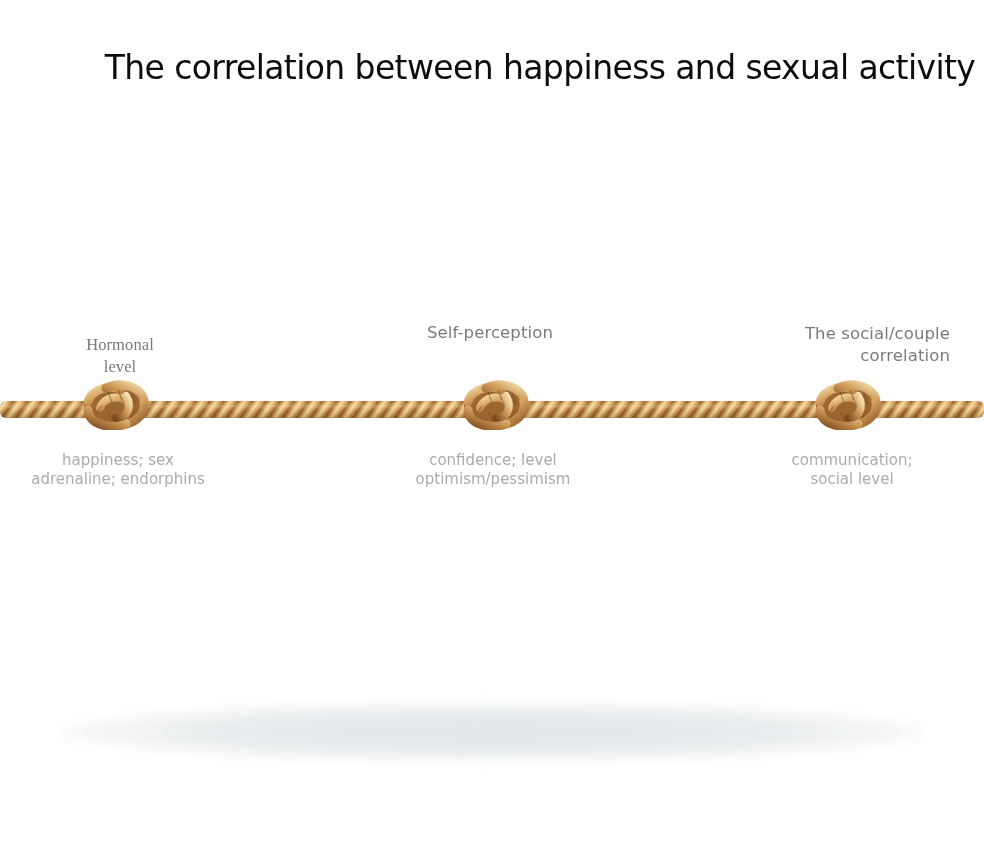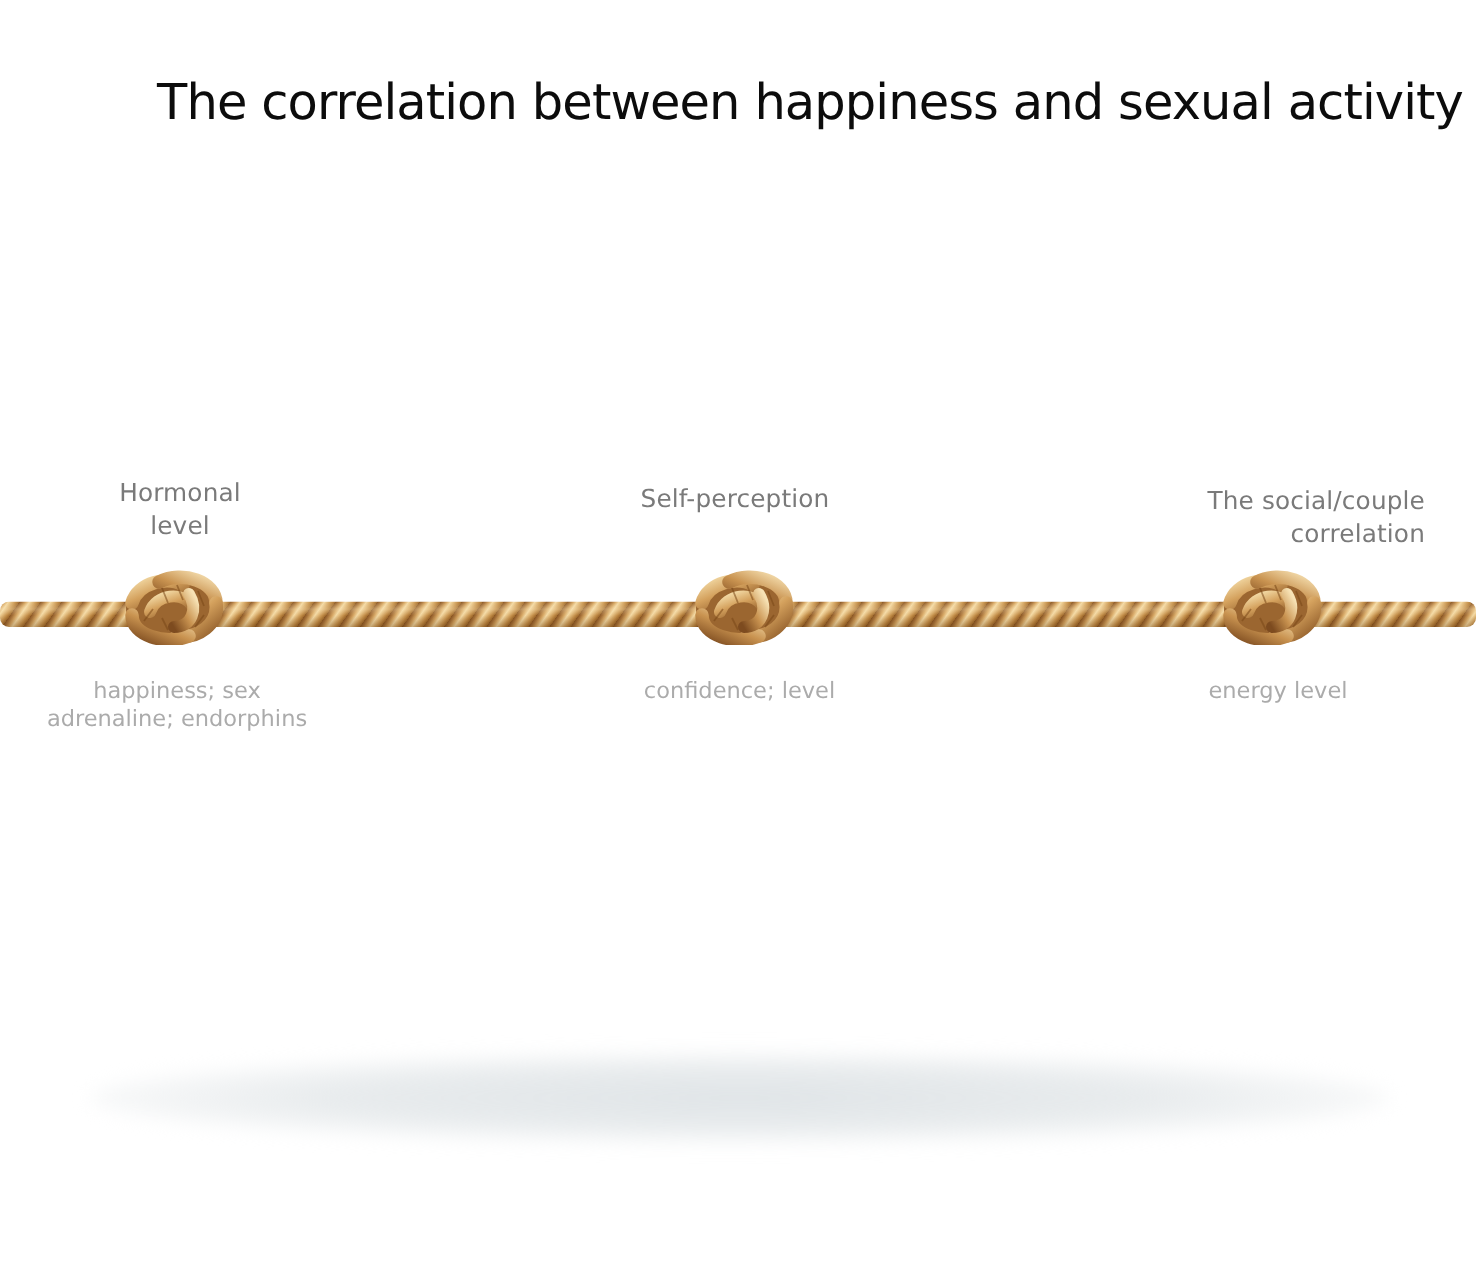--- a/index.html
+++ b/index.html
@@ -99,46 +99,48 @@
       <path d="M24 8 C40 0 62 8 62 22" stroke="url(#kg2)" stroke-width="9" fill="none" stroke-linecap="round"></path>
       <path d="M62 22 C64 36 50 46 36 44" stroke="url(#kg1)" stroke-width="9" fill="none" stroke-linecap="round"></path>
       <path d="M44 44 C28 50 6 44 6 30" stroke="url(#kg2)" stroke-width="9" fill="none" stroke-linecap="round"></path>
       <path d="M18 28 C22 16 40 14 46 24" stroke="url(#kg1)" stroke-width="8" fill="none" stroke-linecap="round"></path>
       <path d="M44 16 C50 26 46 38 34 38" stroke="url(#kg2)" stroke-width="8" fill="none" stroke-linecap="round"></path>
       <path d="M26 12 L30 22 M36 10 L40 20 M50 14 L54 24 M54 30 L48 38 M30 40 L26 32 M14 34 L20 26" stroke="#7a4818" stroke-width="1.2" opacity="0.55"></path>
     </symbol>
   </defs>
 </svg>
 
-<div class="label" style="left:40px; top:318px; width:160px;">
+<div class="label" style="left:40px; top:334px; width:160px;font-family:Liberation Serif, serif;">
   <div>Hormonal</div>
   <div>level</div>
 </div>
 <svg class="knot" style="left:82px; top:380px;">
     <use href="#knot"></use>
   </svg>
 <div class="desc" style="left:8px; top:451px; width:220px;">
   <div>happiness; sex</div>
   <div>adrenaline; endorphins</div>
 </div>
 
 <div class="label" style="left:390px; top:322px; width:200px;">
   <div>Self-perception</div>
 </div>
 <svg class="knot" style="left:462px; top:380px;">
     <use href="#knot"></use>
   </svg>
 <div class="desc" style="left:383px; top:451px; width:220px;">
   <div>confidence; level</div>
+  <div>optimism/pessimism</div>
 </div>
 
 <div class="label" style="left:750px; top:323px; width:200px;text-align:right;">
   <div>The social/couple</div>
   <div>correlation</div>
 </div>
 <svg class="knot" style="left:814px; top:380px;">
     <use href="#knot"></use>
   </svg>
 <div class="desc" style="left:752px; top:451px; width:200px;">
-  <div>energy level</div>
+  <div>communication;</div>
+  <div>social level</div>
 </div>
 
 <div class="shadow"></div>
 
 </body></html>

